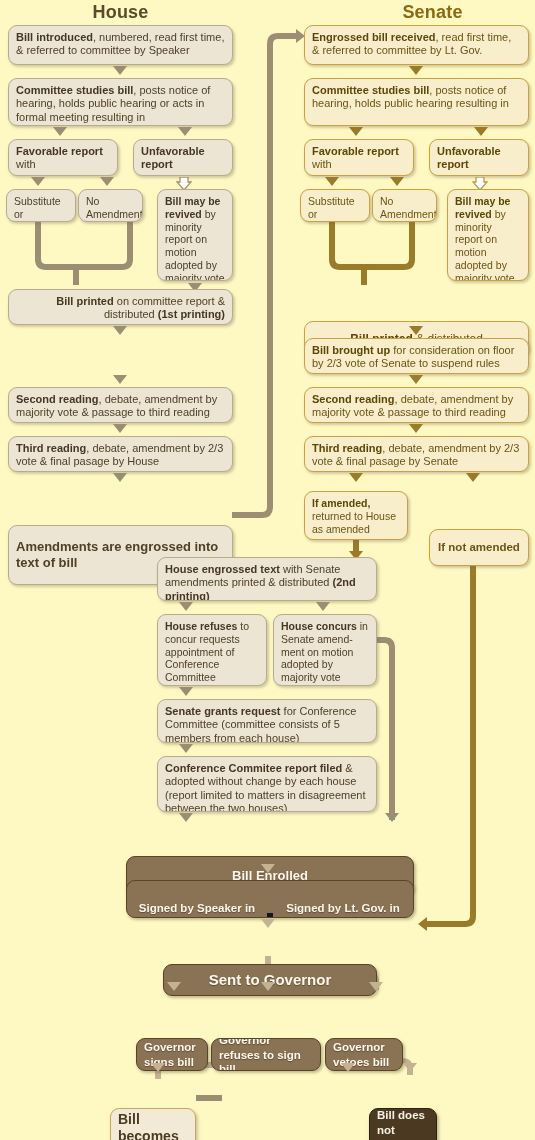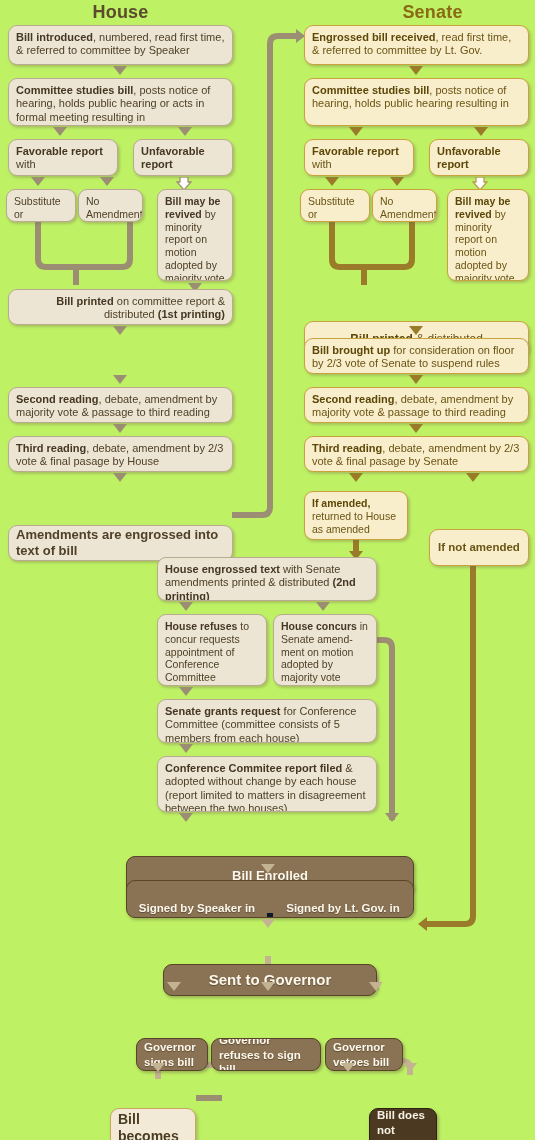--- a/index.html
+++ b/index.html
@@ -7,21 +7,21 @@
   html, body {
     margin: 0; padding: 0;
     background: #ffffff;
     font-family: "Liberation Sans", "DejaVu Sans", sans-serif;
   }
   #stage {
     position: relative;
     width: 535px;
     height: 1140px;
     overflow: hidden;
-    background: #bef264;
+    background: #fef9c3;
     padding-left: 12px;
   }
 
   
   .col-title {
     position: absolute;
     font-size: 18px;
     font-weight: bold;
     text-align: center;
     letter-spacing: .2px;
@@ -212,21 +212,21 @@
   <div class="node house-box" style="left:8px; top:387px; width:225px; height:36px;">
     <b>Second reading</b><span>, debate, amendment by majority vote &amp; passage to third reading</span>
   </div>
   <div class="arrow down" style="left:113px; top:424px;"></div>
 
   <div class="node house-box" style="left:8px; top:436px; width:225px; height:36px;">
     <b>Third reading</b><span>, debate, amendment by 2/3 vote &amp; final pasage by House</span>
   </div>
   <div class="arrow down" style="left:113px; top:473px;"></div>
 
-  <div class="node house-box vcenter" style="left:8px; top:493px; width:225px; height:36px; font-size:13px; font-weight:bold;">
+  <div class="node house-box vcenter" style="left:8px; top:493px; width:225px; height:60px; font-size:13px; font-weight:bold;">
     <span>Amendments are engrossed into text of bill</span>
   </div>
 
   <div class="arrow right" style="left:296px; top:29px;"></div>
 
   <div class="node senate-box" style="left:304px; top:25px; width:225px; height:40px;">
     <b>Engrossed bill received</b><span>, read first time, &amp; referred to committee by Lt. Gov.</span>
   </div>
   <div class="arrow down gold" style="left:409px; top:66px;"></div>
 

